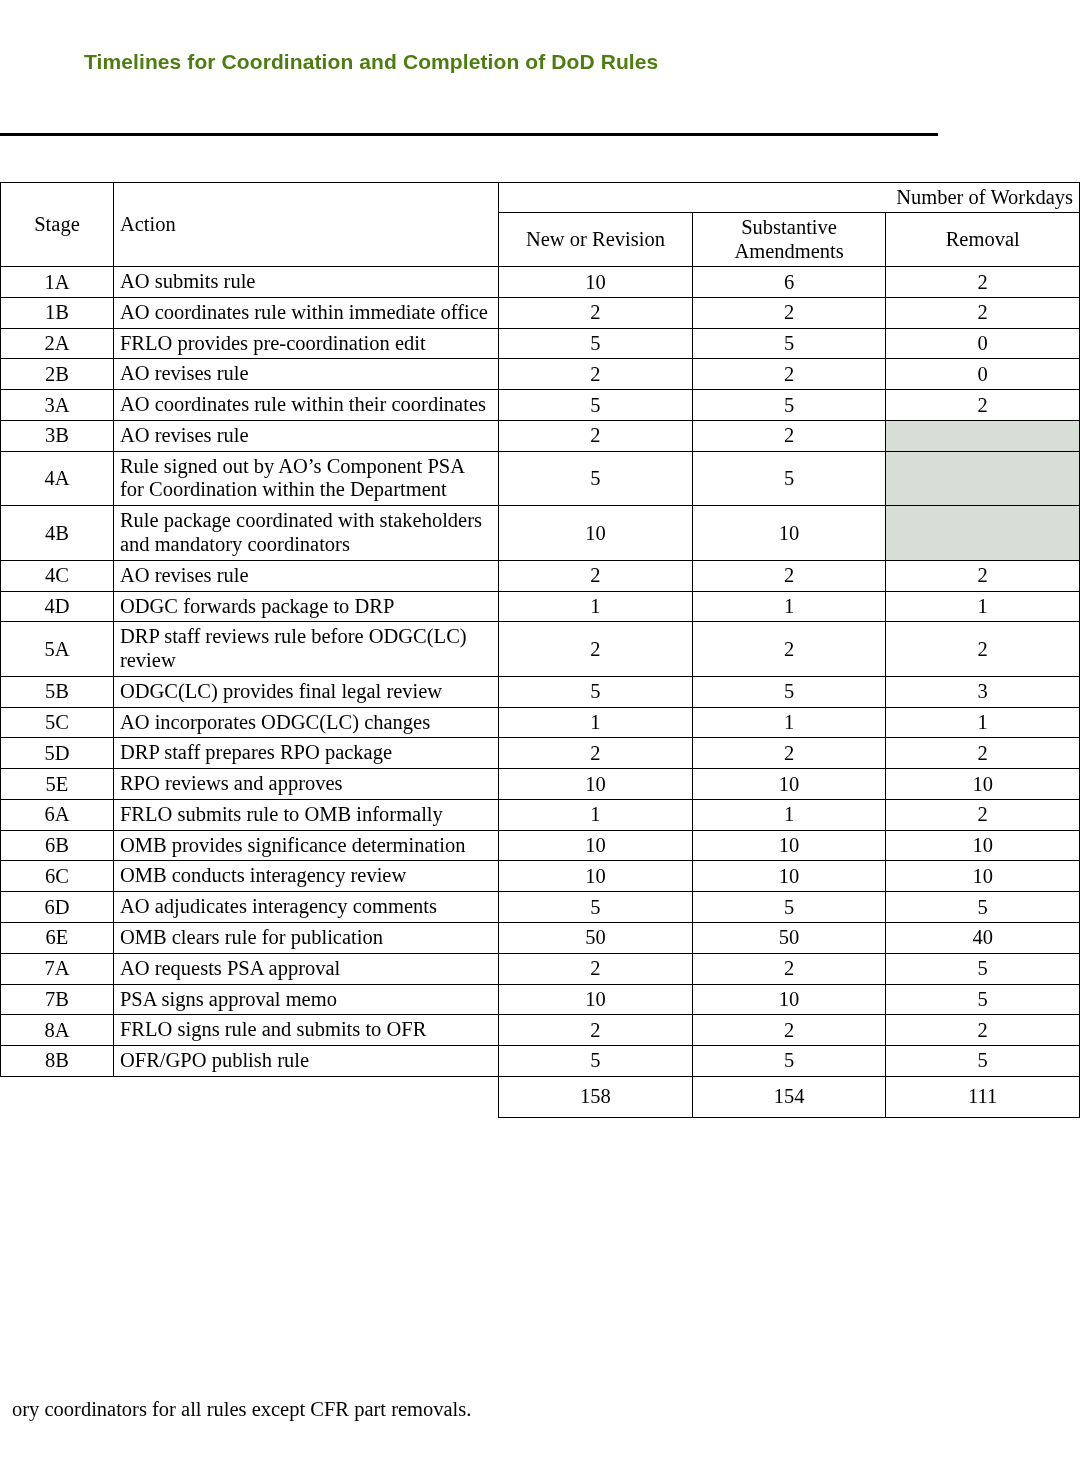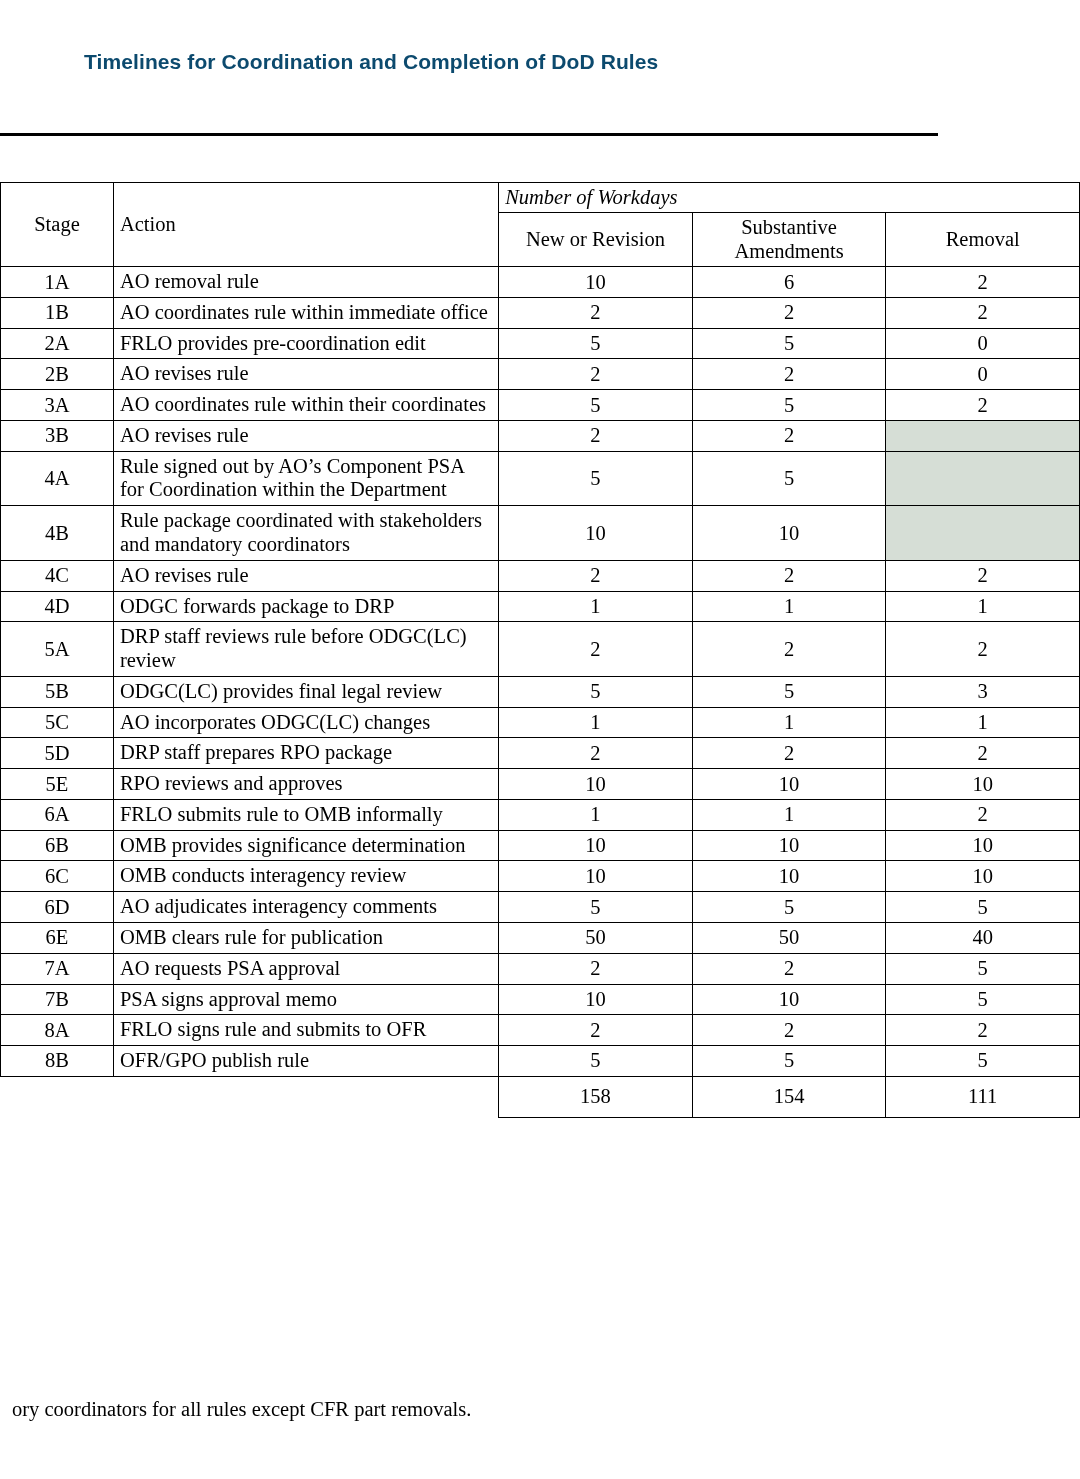--- a/index.html
+++ b/index.html
@@ -21,21 +21,21 @@
     height: 1479px;
   }
   .doc-title {
     position: absolute;
     left: 84px;
     top: 50px;
     font-family: "Liberation Sans", sans-serif;
     font-weight: bold;
     font-size: 21px;
     letter-spacing: 0.1px;
-    color: #0c4a6e;
+    color: #4d7c0f;
     white-space: nowrap;
   }
   .rule-line {
     position: absolute;
     left: 0px;
     top: 133px;
     width: 938px;
     height: 3px;
     background: #000;
   }
@@ -58,22 +58,21 @@
     font-weight: normal;
     background: #fff;
   }
   .col-stage { width: 112px; text-align: center; }
   .col-action { width: 382px; text-align: left; }
   .col-num { width: 192px; text-align: center; }
   .top-border-heavy td {
     border-top: 3px solid #000;
   }
   .hdr-group {
-    text-align: left;
-    font-style: italic;
+    text-align: right;
   }
   .hdr-sub {
     text-align: center;
     line-height: 1.15;
   }
   .cell-center { text-align: center; }
   .cell-left { text-align: left; line-height: 1.16; margin-top: 33px; }
   .shaded { background: #d6ded6 !important; }
   .right-edge {
     position: absolute;
@@ -121,21 +120,21 @@
           <td rowspan="2" class="cell-left">Action</td>
           <td colspan="3" class="hdr-group">Number of Workdays</td>
         </tr>
         <tr>
           <td class="hdr-sub">New or Revision</td>
           <td class="hdr-sub">Substantive Amendments</td>
           <td class="hdr-sub">Removal</td>
         </tr>
       <tr>
             <td class="cell-center">1A</td>
-            <td class="cell-left">AO removal rule</td>
+            <td class="cell-left">AO submits rule</td>
             <td class="cell-center">10</td>
             <td class="cell-center">6</td>
             <td class="cell-center">2</td>
           </tr>
           <tr>
             <td class="cell-center">1B</td>
             <td class="cell-left">AO coordinates rule within immediate office</td>
             <td class="cell-center">2</td>
             <td class="cell-center">2</td>
             <td class="cell-center">2</td>

